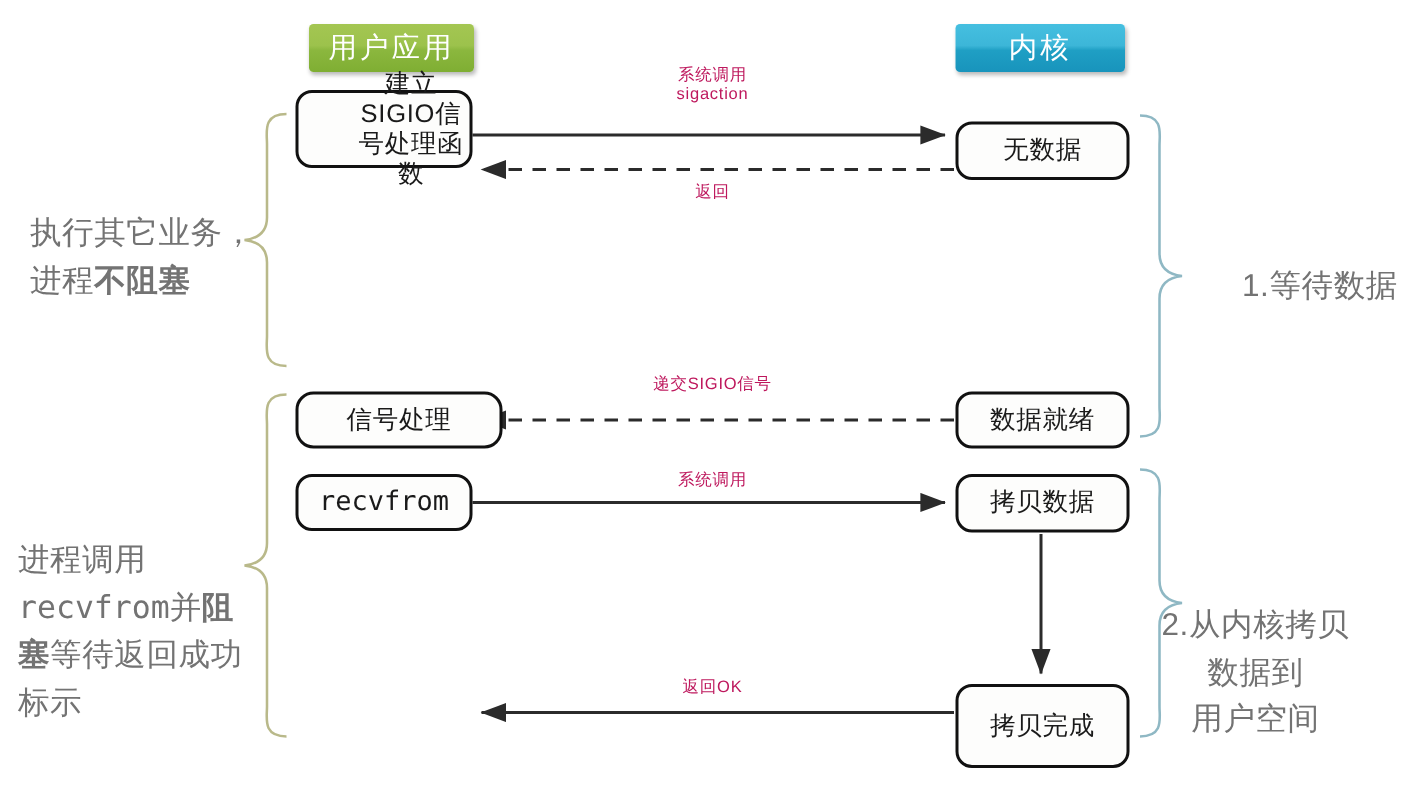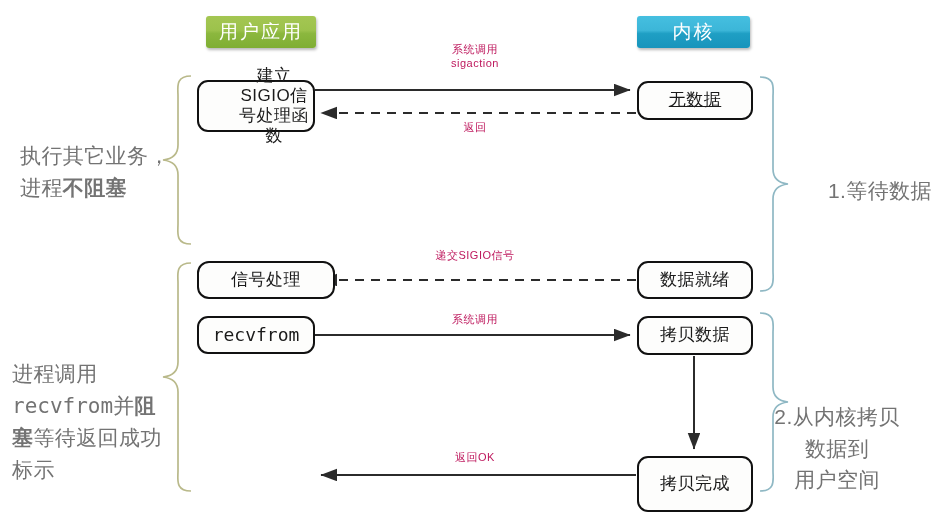--- a/index.html
+++ b/index.html
@@ -95,37 +95,37 @@
     <path d="M191,263 C175,263 178,275 178,283 L178,362 C178,372 172,376 163,377
              C172,378 178,382 178,392 L178,471 C178,479 175,491 191,491" fill="none" stroke="#b9b98a" stroke-width="1.7"></path>
 
     <path d="M760,77 C776,77 773,89 773,97 L773,169 C773,179 779,183 788,184
              C779,185 773,189 773,199 L773,271 C773,279 776,291 760,291" fill="none" stroke="#8fb8c4" stroke-width="1.7"></path>
 
     <path d="M760,313 C776,313 773,325 773,333 L773,387 C773,397 779,401 788,402
              C779,403 773,407 773,417 L773,471 C773,479 776,491 760,491" fill="none" stroke="#8fb8c4" stroke-width="1.7"></path>
   </svg>
 
-  <div class="node" style="left:197px;top:80px;width:118px;height:52px;padding-left:36px;">
+  <div class="node" style="left:197px;top:60px;width:118px;height:52px;padding-left:36px;">
     <div class="inner">
       <span>建立SIGIO信</span><br>
       <span>号处理函数</span>
     </div>
   </div>
 
   <div class="node" style="left:197px;top:261px;width:138px;height:38px;border-radius:12px;">
     <span class="inner">信号处理</span>
   </div>
 
   <div class="node mono" style="left:197px;top:316px;width:118px;height:38px;">
     <span class="inner">recvfrom</span>
   </div>
 
 
-  <div class="node" style="left:637px;top:81px;width:116px;height:39px;text-decoration:underline;">
+  <div class="node" style="left:637px;top:81px;width:116px;height:39px;">
     <span class="inner">无数据</span>
   </div>
 
   <div class="node" style="left:637px;top:261px;width:116px;height:38px;">
     <span class="inner">数据就绪</span>
   </div>
 
   <div class="node" style="left:637px;top:316px;width:116px;height:39px;">
     <span class="inner">拷贝数据</span>
   </div>

